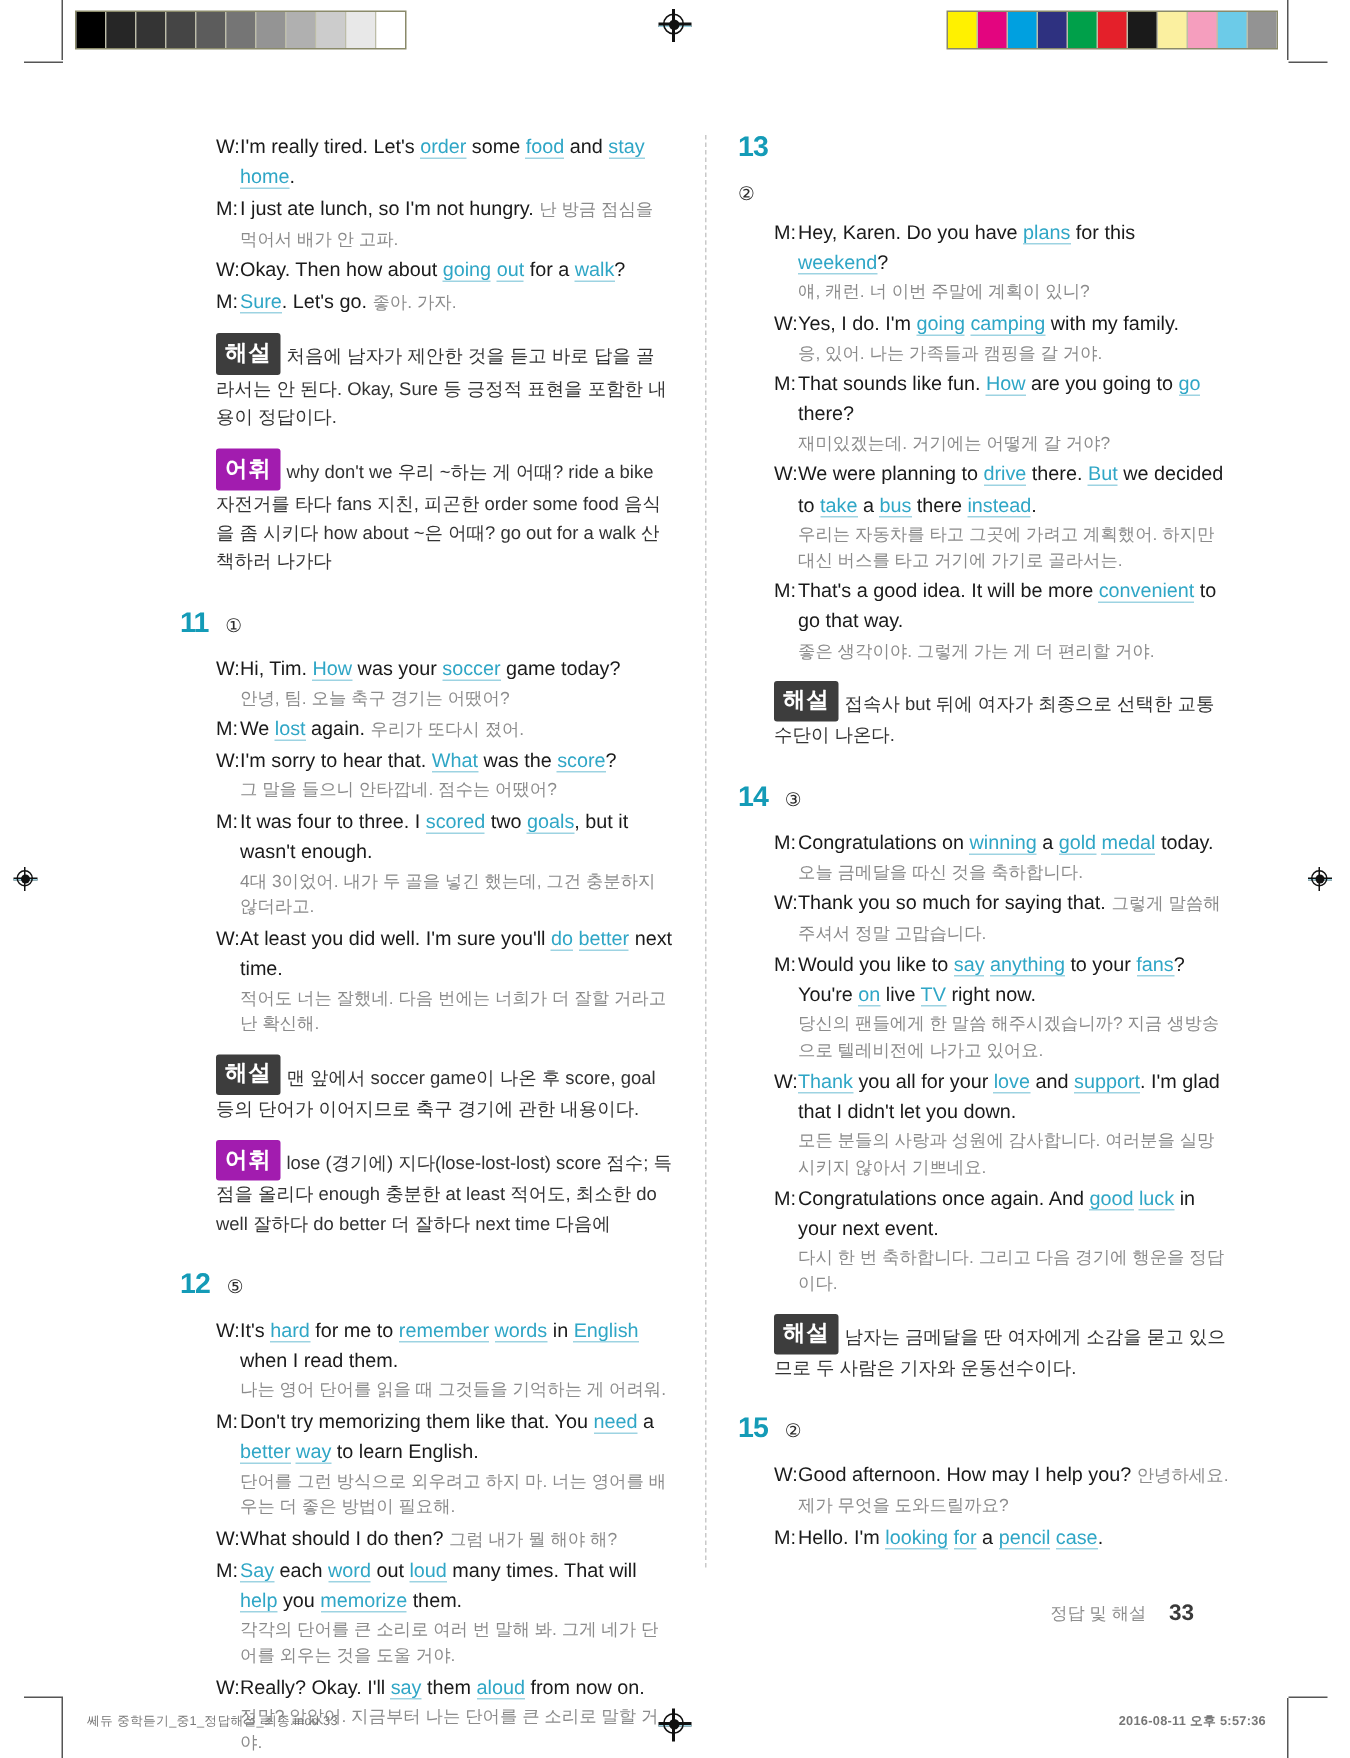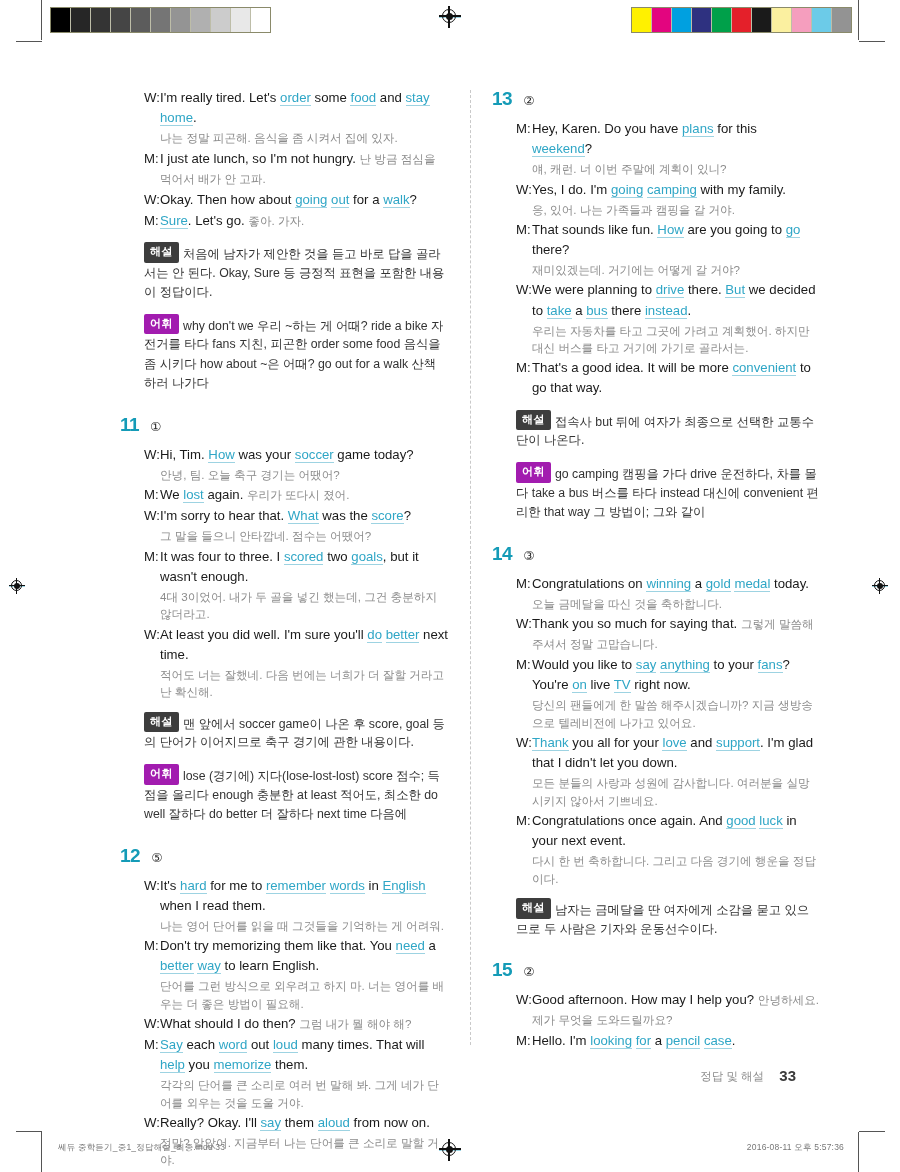--- a/index.html
+++ b/index.html
@@ -89,21 +89,21 @@
     border-left: 1px dashed #c9c9c9;
   }
 
   
   .q-head {
     display: flex;
     align-items: baseline;
     gap: 11px;
     margin: 20px 0 9px 0;
   }
-  .q-head:first-child { margin-top: 0; }
+  .q-head:first-child { margin-top: 0; flex-direction: column; }
   .q-num {
     font-size: 19px;
     font-weight: bold;
     color: #149bb7;
     letter-spacing: -0.5px;
   }
   .q-ans {
     font-size: 12.5px;
     color: #2b2b2b;
   }
@@ -143,21 +143,21 @@
   
   .note {
     margin-left: 24px;
     margin-top: 11px;
     font-size: 12.3px;
     line-height: 1.58;
     color: #333;
   }
   .badge {
     display: inline-block;
-    font-size: 11px;
+    font-size: 15px;
     font-weight: bold;
     color: #ffffff;
     padding: 1.5px 6px 2px 6px;
     border-radius: 2px;
     vertical-align: 2px;
     margin-right: 4px;
     letter-spacing: 0.5px;
     text-align: right;
   }
   .badge.sol  { background: #3d3d3d; }
@@ -183,21 +183,21 @@
   
   .slug {
     position: absolute;
     bottom: 18px;
     font-size: 8.5px;
     color: #777;
     letter-spacing: 0.2px;
     white-space: nowrap;
   }
   .slug.left { left: 58px; }
-  .slug.right { right: 56px; }
+  .slug.right { right: 56px; font-weight: bold; }
 </style>
 </head>
 <body>
 
 <div class="crop-mark" style="left:41px;top:0;width:1px;height:40px;"></div>
 <div class="crop-mark" style="left:16px;top:41px;width:26px;height:1px;"></div>
 <div class="crop-mark" style="left:858px;top:0;width:1px;height:40px;"></div>
 <div class="crop-mark" style="left:859px;top:41px;width:26px;height:1px;"></div>
 <div class="crop-mark" style="left:41px;top:1132px;width:1px;height:40px;"></div>
 <div class="crop-mark" style="left:16px;top:1131px;width:26px;height:1px;"></div>
@@ -261,21 +261,20 @@
   <div class="col-divider"></div>
 
   <div class="columns">
 
     <div class="col left" id="left-col">
         <div class="script">
           <div class="line">
             <span class="spk">W:</span>
             <span class="body">I'm really tired. Let's <span class="hl">order</span> some <span class="hl">food</span> and <span class="hl">stay home</span>.</span>
           </div>
-          <div class="tr">나는 정말 피곤해. 음식을 좀 시켜서 집에 있자.</div>
           <div class="line">
             <span class="spk">M:</span>
             <span class="body">I just ate lunch, so I'm not hungry. <span class="kr">난 방금 점심을 먹어서 배가 안 고파.</span></span>
           </div>
           <div class="line">
             <span class="spk">W:</span>
             <span class="body">Okay. Then how about <span class="hl">going</span> <span class="hl">out</span> for a <span class="hl">walk</span>?</span>
           </div>
           <div class="line">
             <span class="spk">M:</span>
@@ -371,23 +370,23 @@
           <div class="tr">재미있겠는데. 거기에는 어떻게 갈 거야?</div>
           <div class="line">
             <span class="spk">W:</span>
             <span class="body">We were planning to <span class="hl">drive</span> there. <span class="hl">But</span> we decided to <span class="hl">take</span> a <span class="hl">bus</span> there <span class="hl">instead</span>.</span>
           </div>
           <div class="tr">우리는 자동차를 타고 그곳에 가려고 계획했어. 하지만 대신 버스를 타고 거기에 가기로 골라서는.</div>
           <div class="line">
             <span class="spk">M:</span>
             <span class="body">That's a good idea. It will be more <span class="hl">convenient</span> to go that way.</span>
           </div>
+          <div class="tr">좋은 생각이야. 그렇게 가는 게 더 편리할 거야.</div>
         </div>
         <div class="note"><span class="badge sol">해설</span><span>접속사 but 뒤에 여자가 최종으로 선택한 교통수단이 나온다.</span></div>
-        <div class="note"><span class="badge voca">어휘</span><span>go camping 캠핑을 가다 drive 운전하다, 차를 몰다 take a bus 버스를 타다 instead 대신에 convenient 편리한 that way 그 방법이; 그와 같이</span></div>
         <div class="q-head">
           <span class="q-num">14</span>
           <span class="q-ans">③</span>
         </div>
         <div class="script">
           <div class="line">
             <span class="spk">M:</span>
             <span class="body">Congratulations on <span class="hl">winning</span> a <span class="hl">gold</span> <span class="hl">medal</span> today.</span>
           </div>
           <div class="tr">오늘 금메달을 따신 것을 축하합니다.</div>

